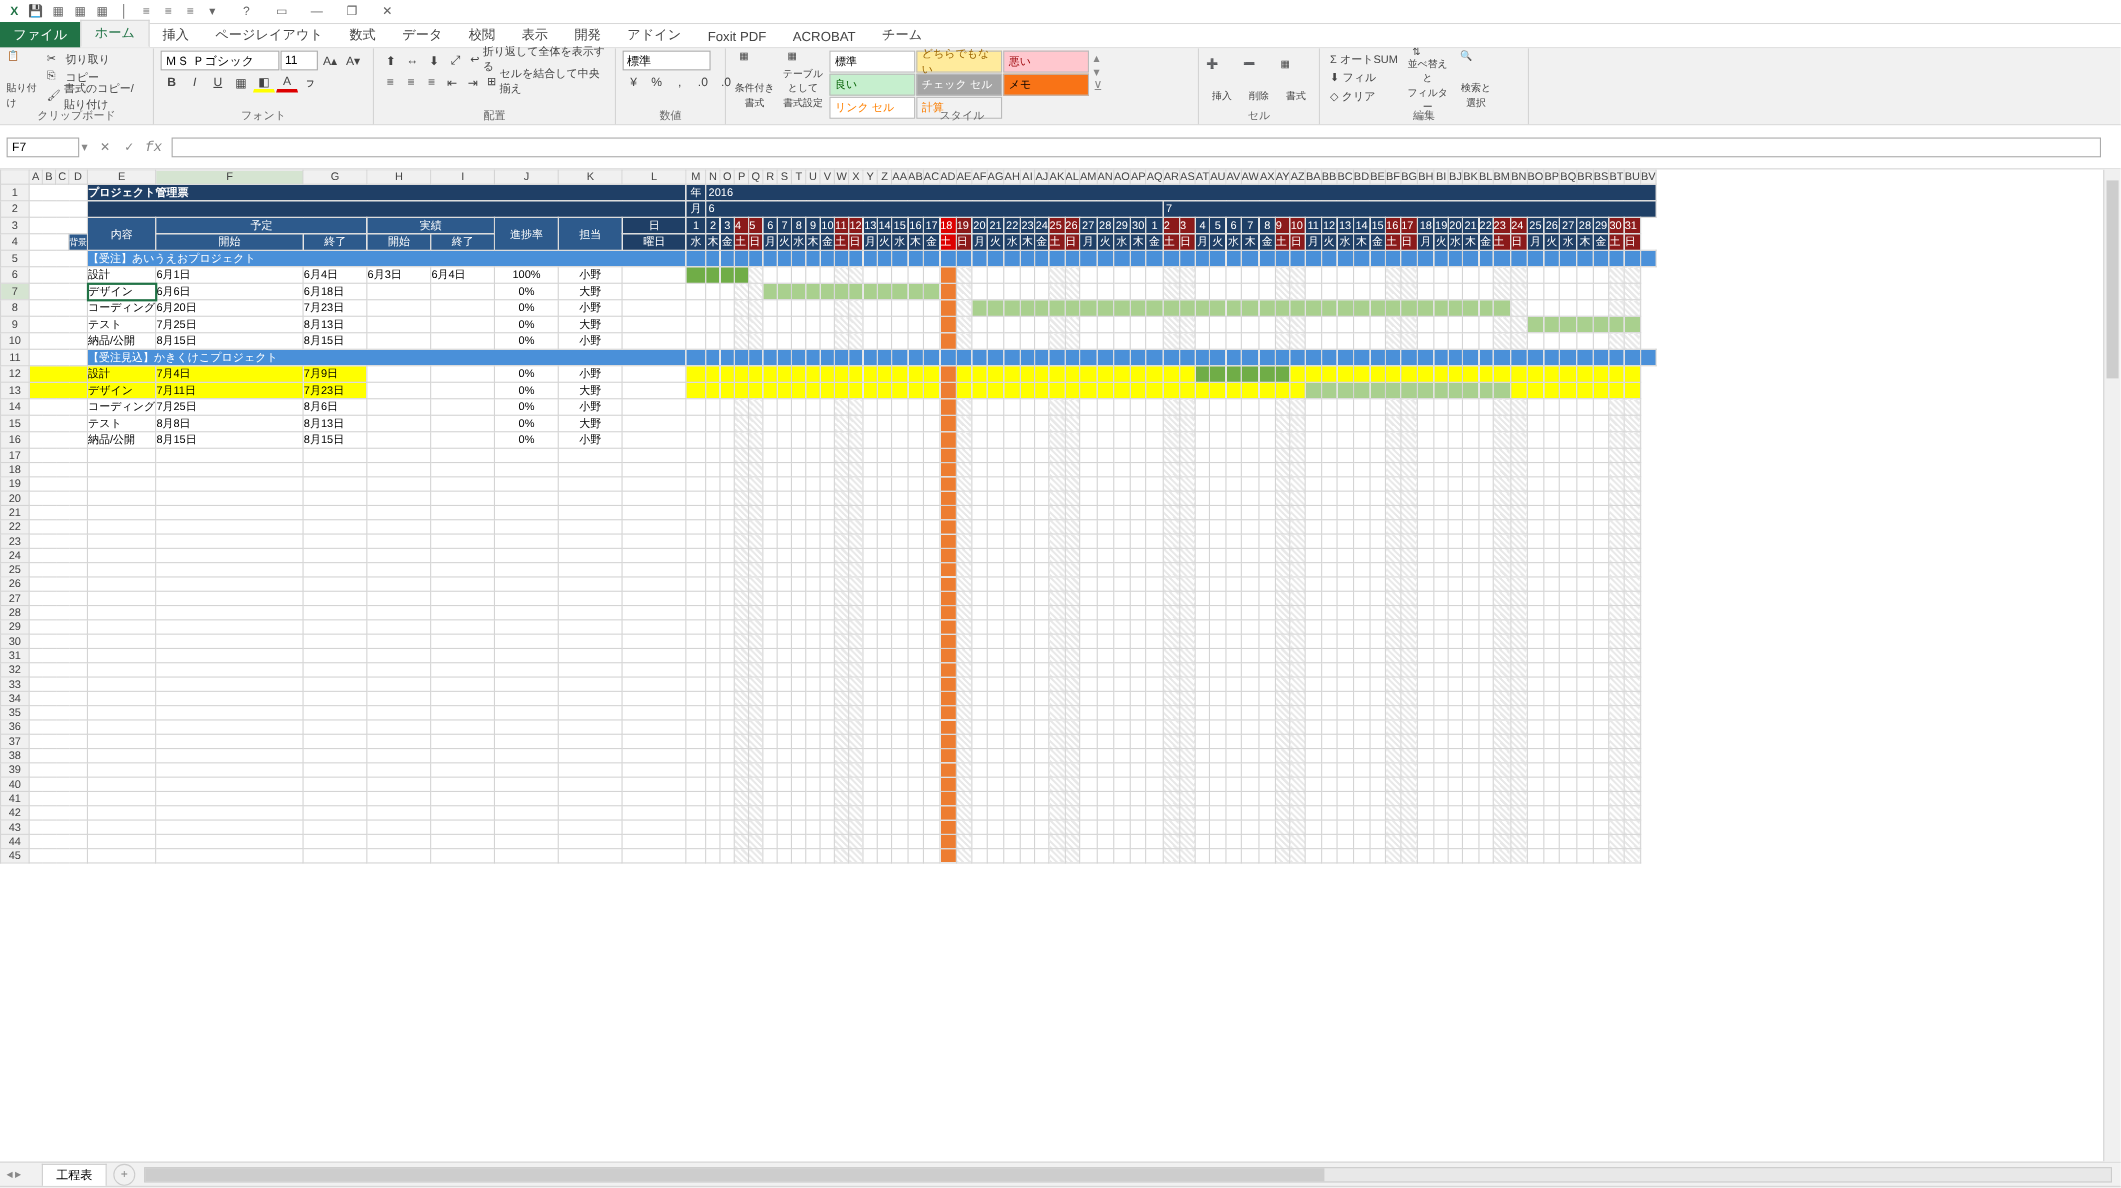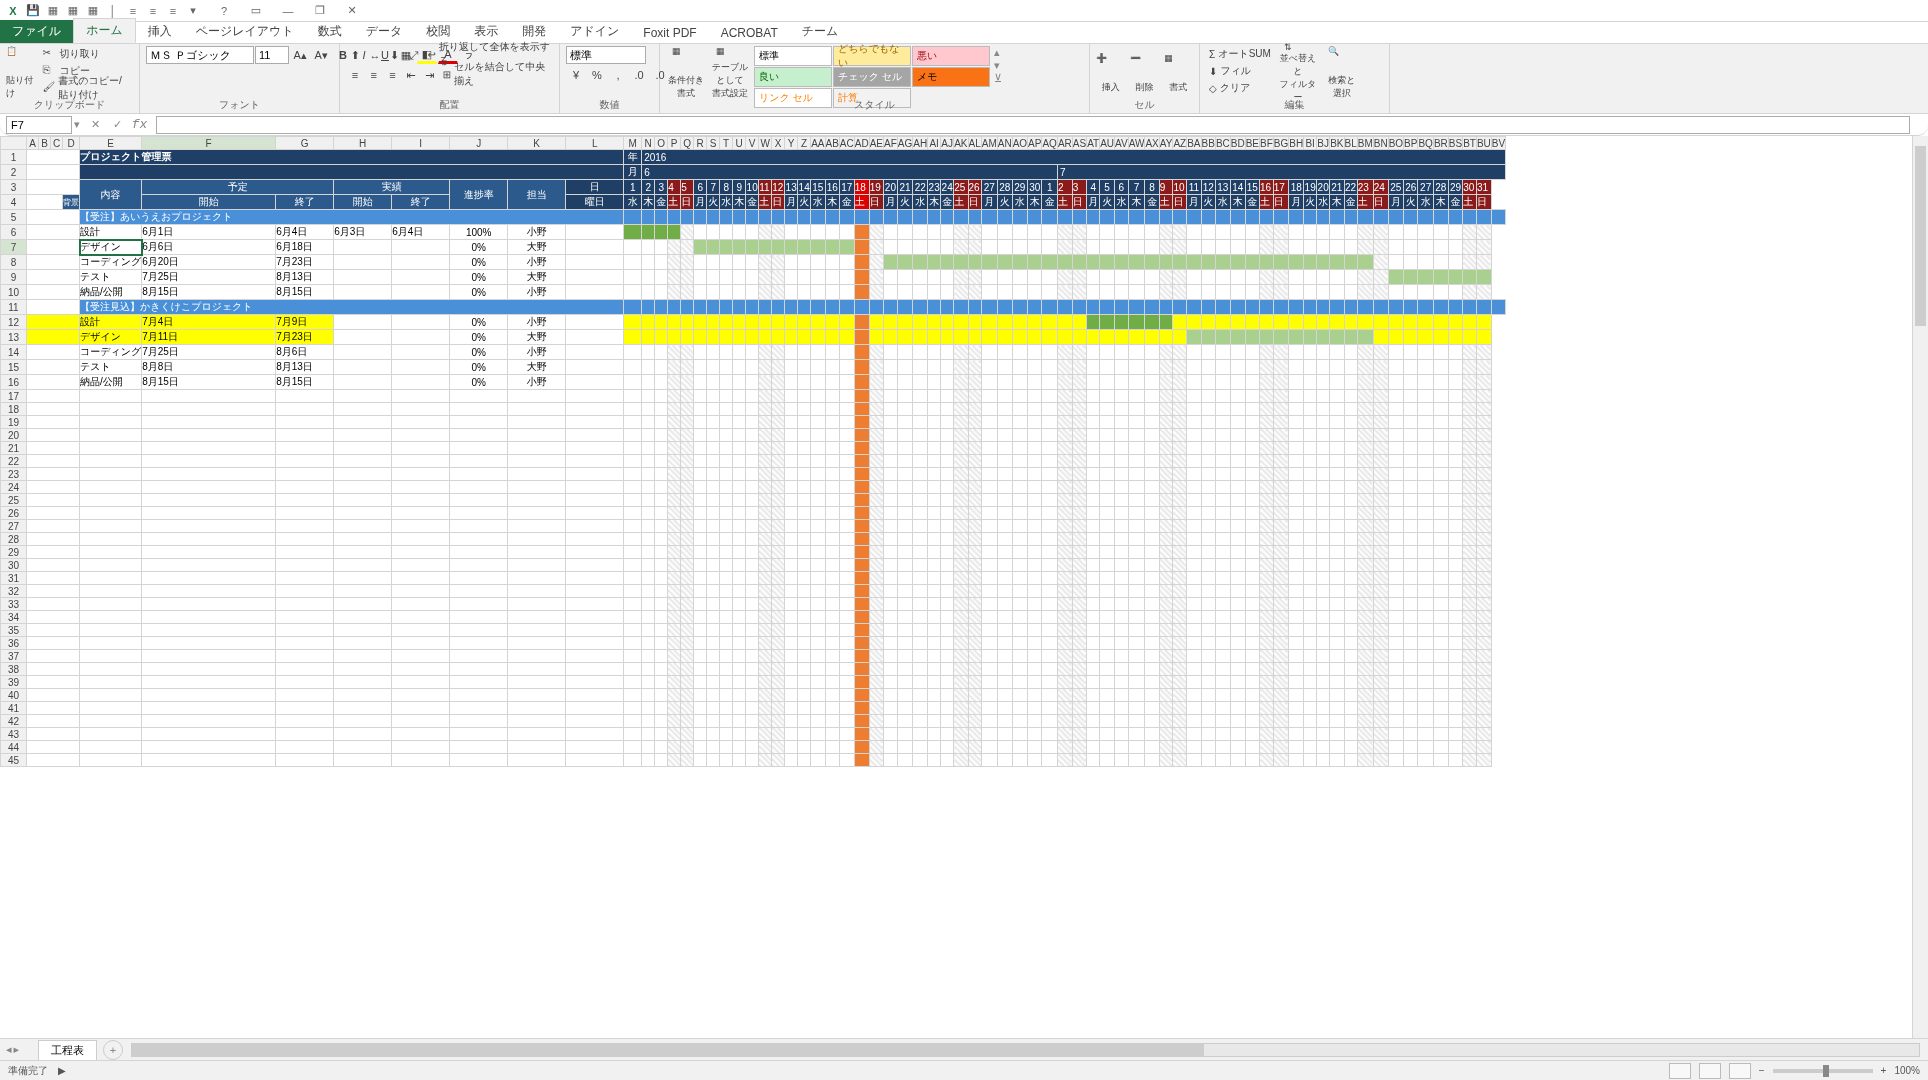--- a/index.html
+++ b/index.html
@@ -31,21 +31,21 @@
 .smallbtn .ico { width: 14px; height: 14px; }
 .fontname { width: 108px; height: 18px; border: 1px solid #ababab; background: #fff; font-size: 11px; padding: 0 3px; }
 .fontsize { width: 34px; height: 18px; border: 1px solid #ababab; background: #fff; font-size: 11px; padding: 0 3px; }
 .btnrow { display: flex; gap: 1px; }
 .tbtn { width: 20px; height: 18px; border: 1px solid transparent; display: flex; align-items: center; justify-content: center; font-size: 11px; color: #444; cursor: pointer; }
 .numfmt { width: 80px; height: 18px; border: 1px solid #ababab; background: #fff; font-size: 11px; padding: 0 3px; }
 .stylebox { display: grid; grid-template-columns: repeat(3, 78px); gap: 1px; }
 .stylecell { height: 20px; border: 1px solid #bbb; font-size: 10px; display: flex; align-items: center; padding: 0 4px; }
 
 
-.fbar { height: 22px; border-bottom: 1px solid #d4d4d4; display: flex; align-items: center; background: #fff; border-radius: 10px; }
+.fbar { height: 40px; border-bottom: 1px solid #d4d4d4; display: flex; align-items: center; background: #fff; }
 .namebox { width: 66px; height: 18px; border: 1px solid #ababab; margin-left: 6px; font-size: 11px; padding: 0 4px; display: flex; align-items: center; }
 .fbar-btns { display: flex; gap: 2px; margin: 0 6px; }
 .fbar-btn { width: 20px; height: 18px; display: flex; align-items: center; justify-content: center; color: #888; cursor: pointer; }
 .fx { font-style: italic; font-family: Liberation Mono, monospace; font-size: 13px; }
 .formula-input { flex: 1; height: 18px; border: 1px solid #ababab; margin-right: 18px; }
 
 
 .gridwrap { position: relative; height: calc(100vh - 22px - 22px - 70px - 22px - 22px - 20px); overflow: hidden; }
 table.sheet { border-collapse: collapse; table-layout: fixed; }
 .sheet th, .sheet td { border: 1px solid #d4d4d4; font-size: 10px; padding: 0; height: 13px; overflow: hidden; white-space: nowrap; }
@@ -159,21 +159,21 @@
         <div class="smallbtn">
             <span class="ico">🖌</span>
             <span>書式のコピー/貼り付け</span>
           </div>
       </div>
     </div>
     <div class="rgroup-label">クリップボード</div>
   </div>
 
   <div class="rgroup" style="width:200px">
-    <div class="rgroup-body" style="flex-direction:row;gap:2px">
+    <div class="rgroup-body" style="flex-direction:column;gap:2px">
       <div class="btnrow">
         <input class="fontname" value="ＭＳ Ｐゴシック" style="">
         <input class="fontsize" value="11" style="">
         <span class="tbtn">A▴</span>
         <span class="tbtn">A▾</span>
       </div>
       <div class="btnrow">
         <span class="tbtn">
             <b>B</b>
           </span>

